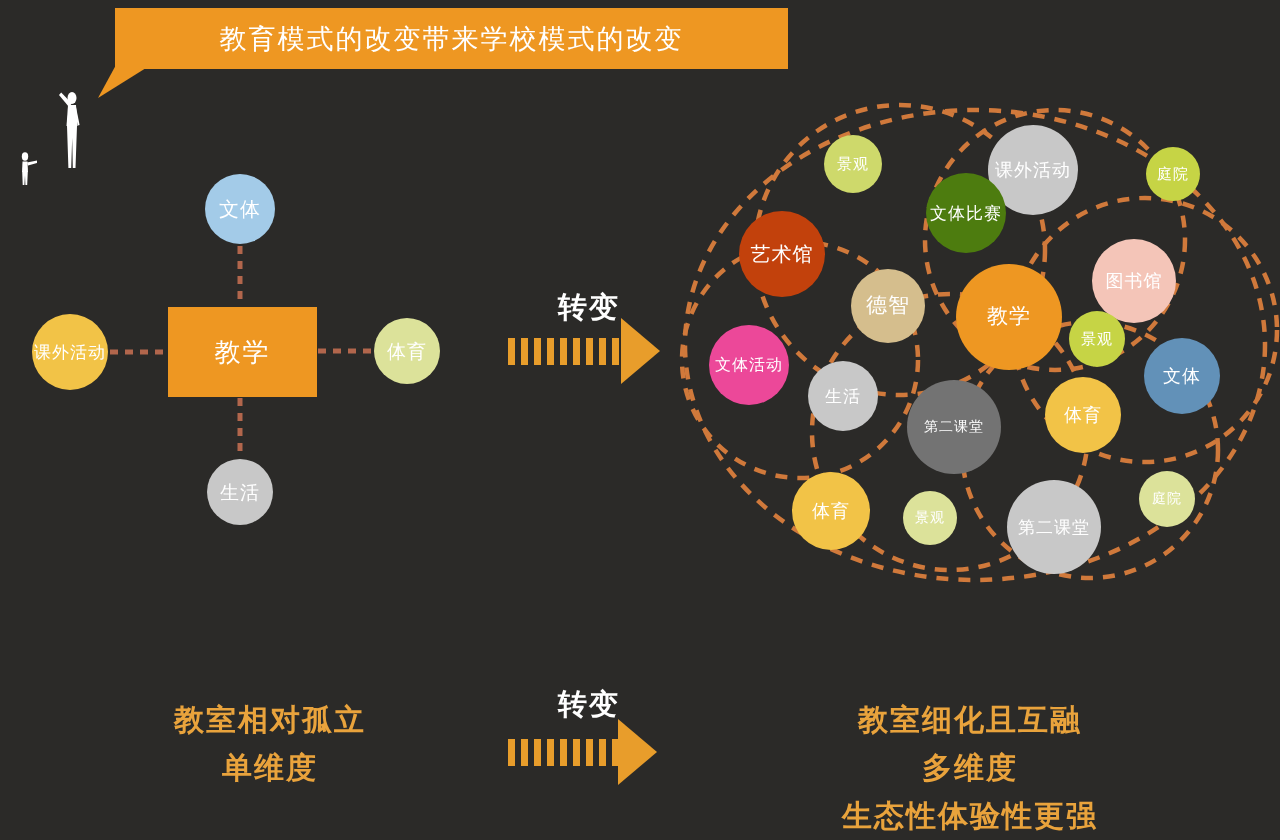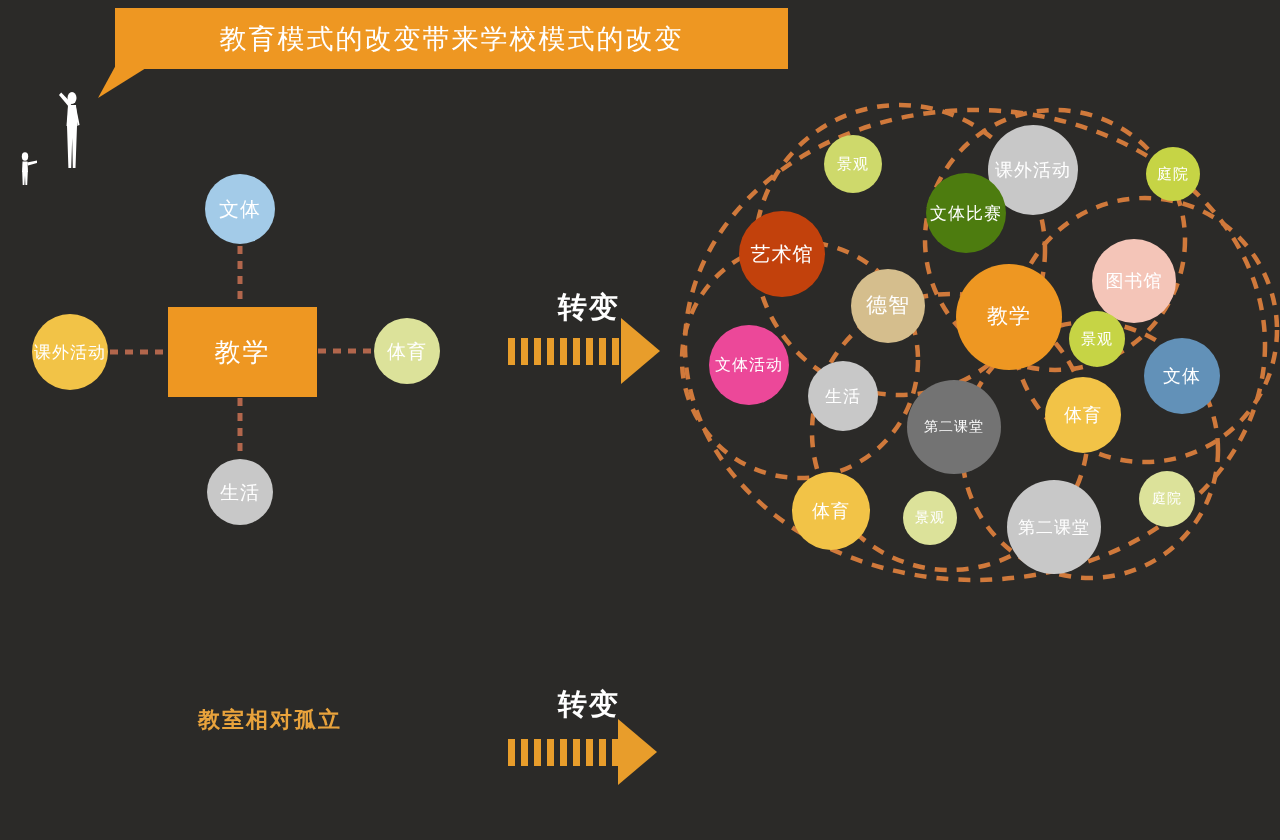--- a/index.html
+++ b/index.html
@@ -35,21 +35,21 @@
   .tr-label{
     position:absolute;width:110px;text-align:right;color:#ffffff;
     font-size:29px;font-weight:bold;letter-spacing:2px;
   }
   .stripe-bar{position:absolute;height:27px;}
   .arrow-head{position:absolute;width:0;height:0;
     border-top:33px solid transparent;border-bottom:33px solid transparent;}
   
   .caption{
     position:absolute;width:360px;text-align:center;
-    font-size:22px;font-weight:bold;line-height:48px;letter-spacing:2px;
+    font-size:30px;font-weight:bold;line-height:48px;letter-spacing:2px;
   }
 </style>
 </head>
 <body>
 
 <div class="stage">
 
   <svg width="1280" height="840">
     <g fill="none" stroke-width="5" stroke-dasharray="8 7" stroke="#b2664c">
       <line x1="240" y1="246" x2="240" y2="306"></line>
@@ -119,20 +119,26 @@
       <div class="circle-node" style="left: 907px; top: 380px; height: 94px; width: 94px; background: #737373; font-size: 14px;">第二课堂</div>
       <div class="circle-node" style="left: 1045px; top: 377px; height: 76px; width: 76px; background: rgb(242, 195, 71); font-size: 18px;">体育</div>
       <div class="circle-node" style="left: 792px; top: 472px; height: 78px; width: 78px; background: rgb(242, 195, 71); font-size: 18px;">体育</div>
       <div class="circle-node" style="left: 903px; top: 491px; height: 54px; width: 54px; background: rgb(220, 226, 154); font-size: 14px;">景观</div>
       <div class="circle-node" style="left: 1007px; top: 480px; height: 94px; width: 94px; background: rgb(200, 200, 200); font-size: 17px;">第二课堂</div>
       <div class="circle-node" style="left: 1139px; top: 471px; height: 56px; width: 56px; background: rgb(220, 226, 154); font-size: 14px;">庭院</div>
     </div>
 
   <div class="caption" style="left: 90px; top: 696px; color: rgb(233, 163, 60);">
     <div>教室相对孤立</div>
+    <div>单维度</div>
   </div>
 
   <div class="tr-label" style="left:510px;top:685px;">转变</div>
   <div class="stripe-bar" style="left: 508px; top: 739px; width: 110px; background: repeating-linear-gradient(90deg, rgb(232, 157, 43) 0px, rgb(232, 157, 43) 7px, transparent 7px, transparent 13px);"></div>
   <div class="arrow-head" style="left: 618px; top: 719px; border-left: 39px solid rgb(232, 157, 43);"></div>
 
+  <div class="caption" style="left: 790px; top: 696px; color: rgb(233, 163, 60);">
+    <div>教室细化且互融</div>
+    <div>多维度</div>
+    <div>生态性体验性更强</div>
+  </div>
 
 </div>
 
 </body></html>

